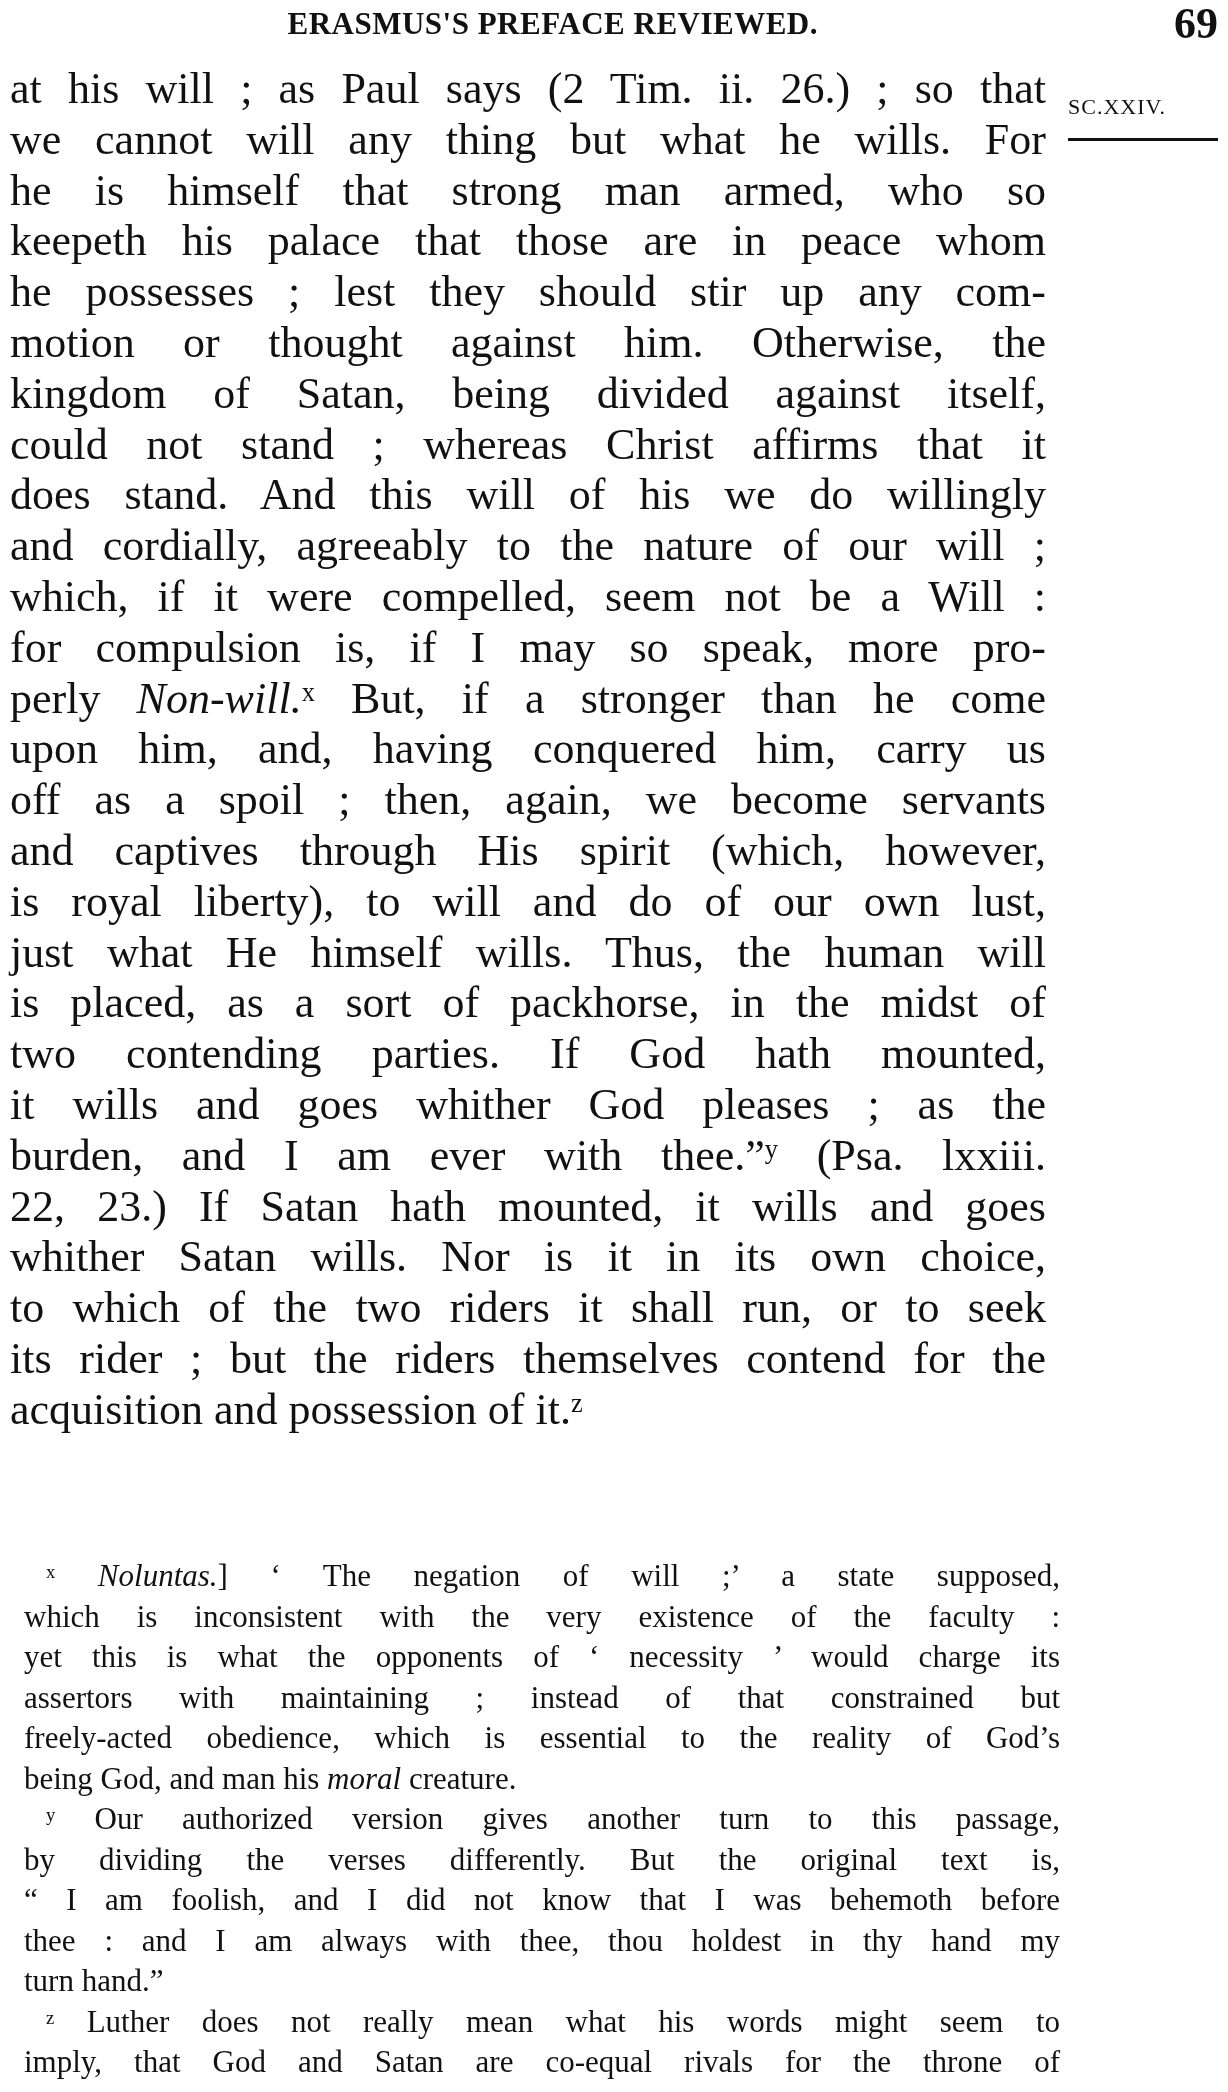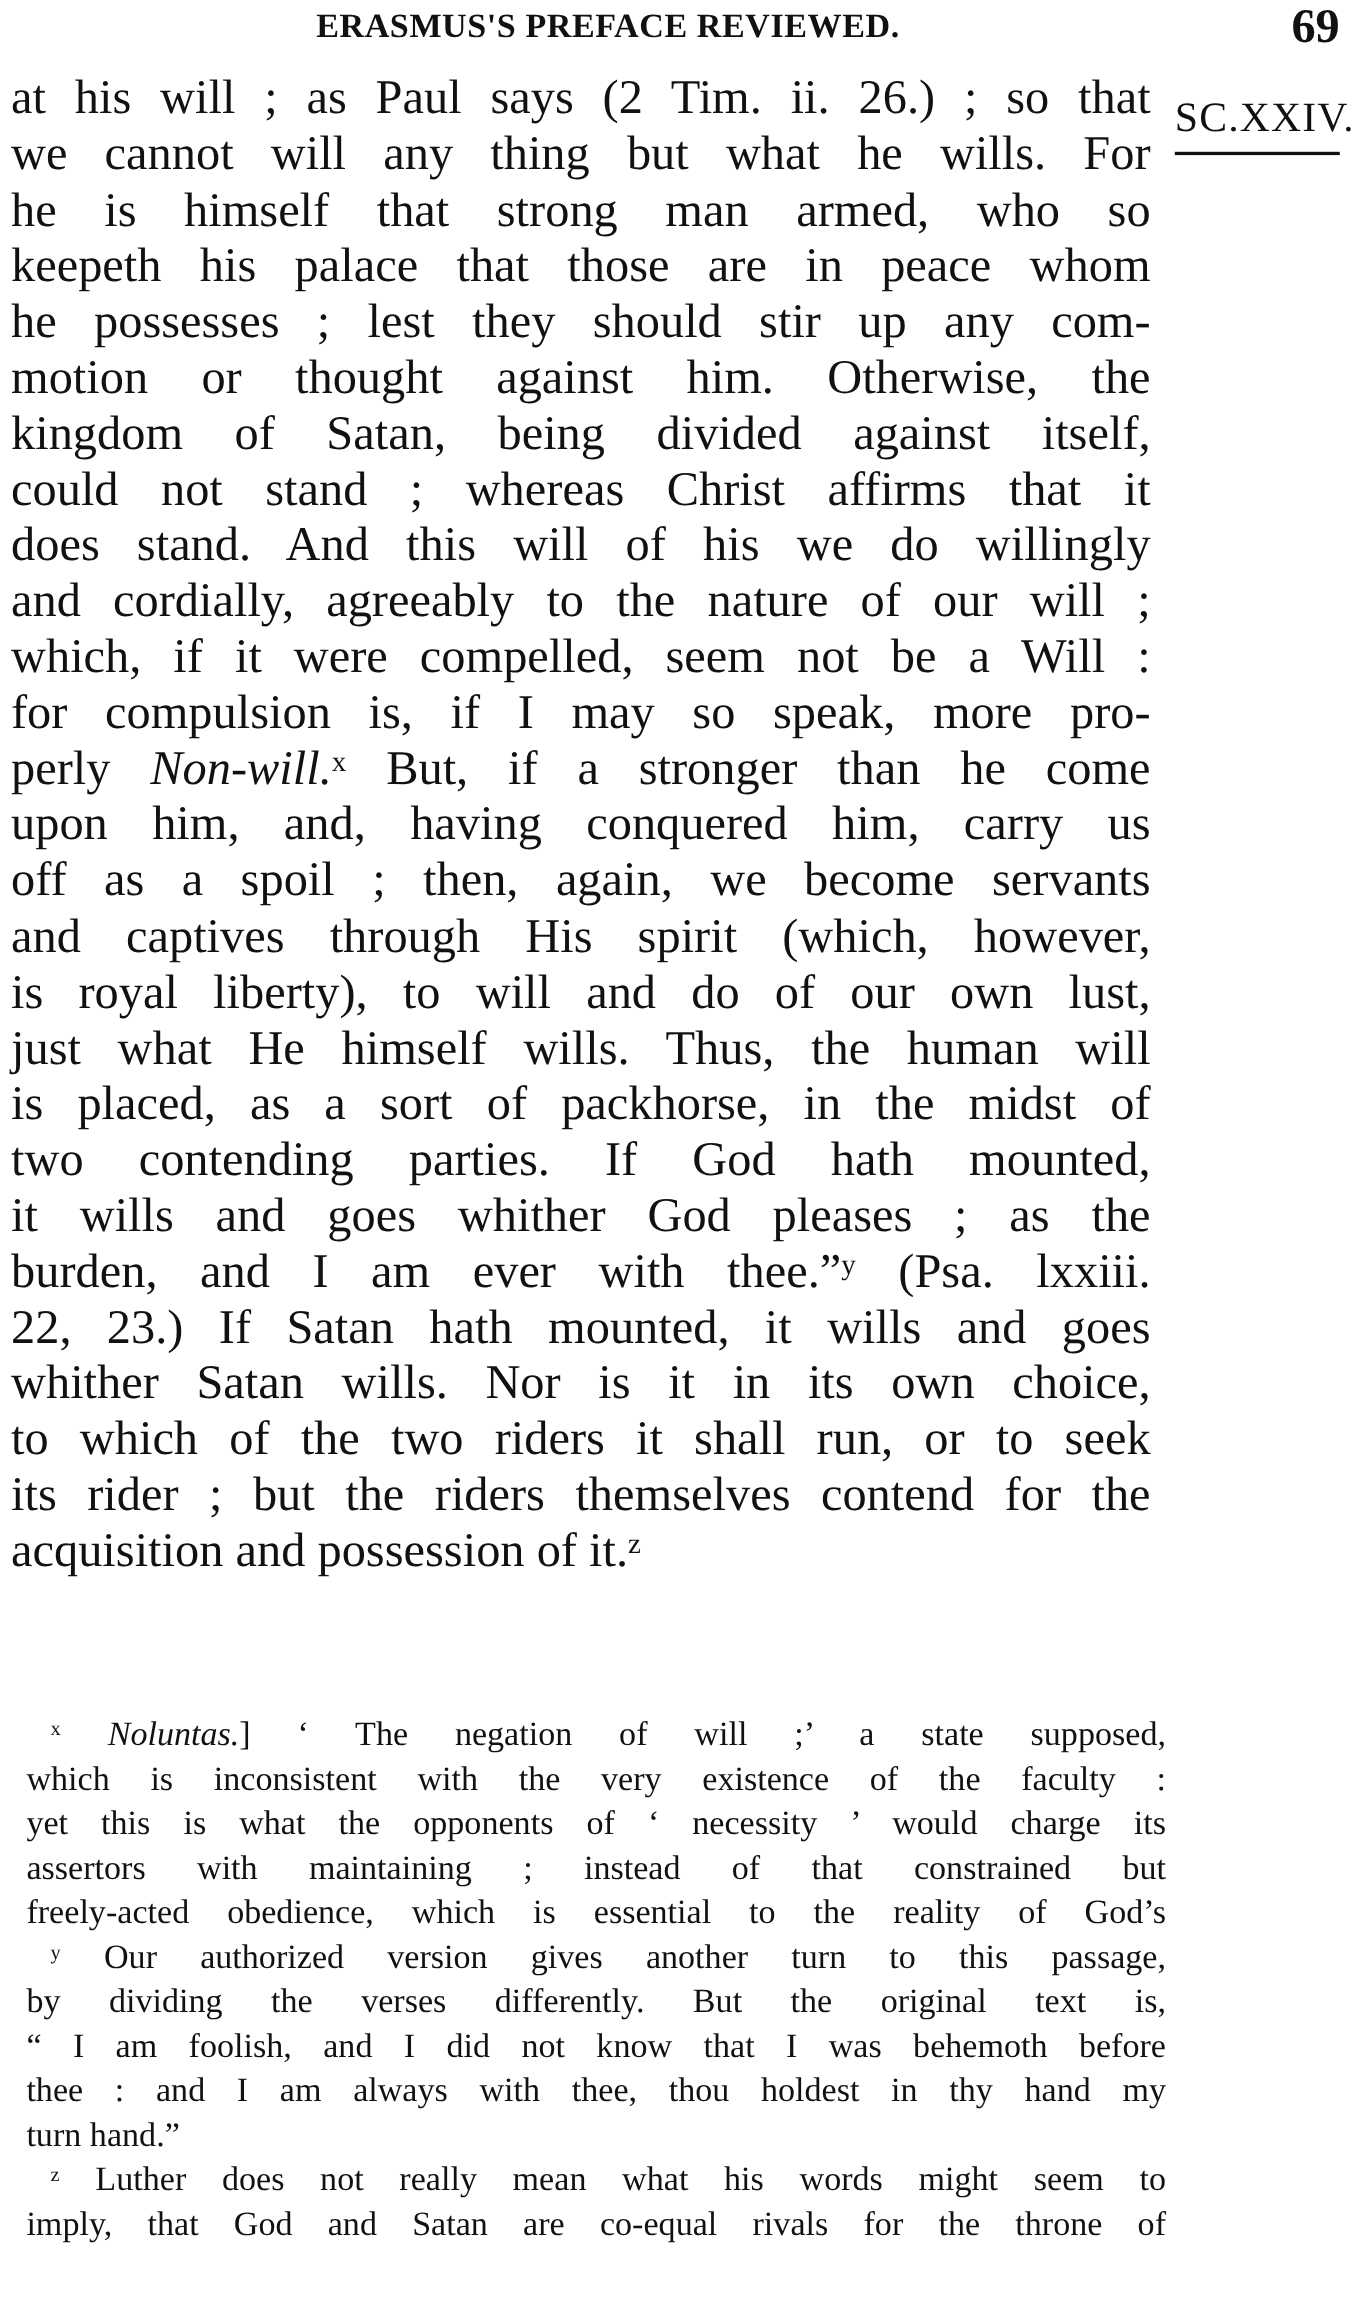--- a/index.html
+++ b/index.html
@@ -17,23 +17,22 @@
     line-height: 40px; white-space: nowrap;
   }
   .page-number {
     position: absolute; right: 10px; top: -4px;
     font-size: 44px; font-weight: bold; line-height: 48px;
   }
   .margin-note {
     position: absolute; left: 1068px; top: 82px; width: 152px;
   }
   .margin-label {
-    font-size: 38px; line-height: 50px; letter-spacing: 1px; white-space: nowrap;
+    font-size: 22px; line-height: 50px; letter-spacing: 1px; white-space: nowrap;
     font-variant: small-caps;
-    text-align: center;
   }
   .margin-rule {
     margin-top: 6px; width: 150px; height: 3px; background: #111111;
   }
   .body-text {
     position: absolute; left: 10px; top: 64px; width: 1036px;
   }
   .body-line {
     height: 50.8px; line-height: 50.8px; font-size: 44px;
     white-space: nowrap; text-align: justify; text-align-last: justify;
@@ -95,20 +94,21 @@
     <div class="body-line last"><span>acquisition and possession of it.</span><sup>z</sup></div>
   </div>
 
 <div class="footnotes" id="footnotes">
     <div>
       <div class="fn-line indent"><sup>x</sup> <span><span class="it">Noluntas.</span><span>] ‘ The negation of will ;’ a state supposed,</span></span></div>
       <div class="fn-line">which is inconsistent with the very existence of the faculty :</div>
       <div class="fn-line">yet this is what the opponents of ‘ necessity ’ would charge its</div>
       <div class="fn-line">assertors with maintaining ; instead of that constrained but</div>
       <div class="fn-line">freely-acted obedience, which is essential to the reality of God’s</div>
+      <div class="fn-line last"><span>being God, and man his </span><span class="it">moral</span><span> creature.</span></div>
     </div>
     <div>
       <div class="fn-line indent"><sup>y</sup> <span>Our authorized version gives another turn to this passage,</span></div>
       <div class="fn-line">by dividing the verses differently. But the original text is,</div>
       <div class="fn-line">“ I am foolish, and I did not know that I was behemoth before</div>
       <div class="fn-line">thee : and I am always with thee, thou holdest in thy hand my</div>
       <div class="fn-line last">turn hand.”</div>
     </div>
     <div>
       <div class="fn-line indent"><sup>z</sup> <span>Luther does not really mean what his words might seem to</span></div>

